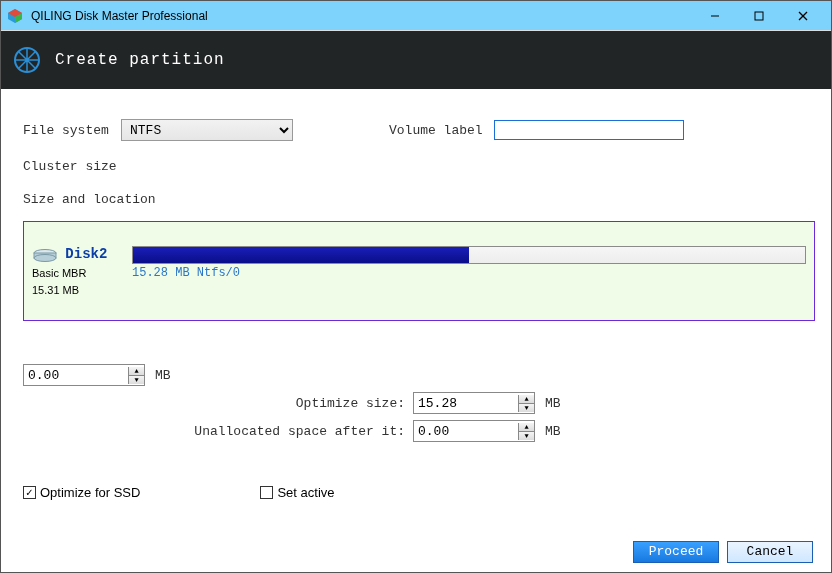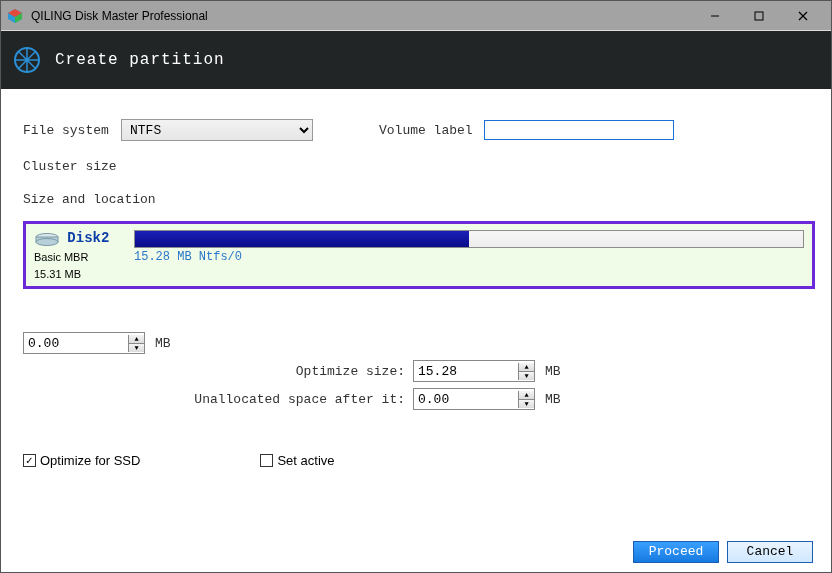--- a/index.html
+++ b/index.html
@@ -16,21 +16,21 @@
     border: 1px solid #555;
     display: flex;
     flex-direction: column;
     background: #fff;
   }
   .titlebar {
     height: 30px;
     display: flex;
     align-items: center;
     padding: 0 6px;
-    background: #a3a3a3;
+    background: #7dd3fc;
     border-bottom: 1px solid #ddd;
   }
   .titlebar .app-icon {
     width: 16px; height: 16px;
     margin-right: 8px;
     display: flex; align-items: center; justify-content: center;
   }
   .titlebar .app-title {
     flex: 1;
     font-family: Arial, sans-serif;
@@ -75,51 +75,51 @@
     margin-bottom: 18px;
   }
   .label-col {
     width: 98px;
     color: #333;
     font-size: 13px;
   }
   .right-block {
     display: flex;
     align-items: center;
-    margin-left: 66px;
+    margin-left: 96px;
   }
   .right-label {
     width: 105px;
     color: #333;
   }
   select {
-    width: 192px;
+    width: 172px;
     height: 22px;
     font-family: "Courier New", monospace;
     font-size: 13px;
     background: linear-gradient(#f2f2f2,#e6e6e6);
     border: 1px solid #999;
     padding: 0 4px;
   }
   input[type="text"].txt {
     height: 20px;
     border: 1px solid #1a6fd6;
     padding: 0 4px;
     font-family: "Courier New", monospace;
     font-size: 13px;
     width: 190px;
   }
   .section-label {
     color: #333;
     margin: 14px 0 14px 0;
   }
   .disk-panel {
-    border: 3px solid #6d28d9;
+    border: 1px solid #6d28d9;
     background: #f1fce8;
-    padding: 6px 8px;
+    padding: 24px 8px;
     display: flex;
     gap: 10px;
   }
   .disk-meta {
     width: 90px;
     font-size: 12px;
     color: #000;
     font-family: Arial, monospace;
   }
   .disk-meta .name {

